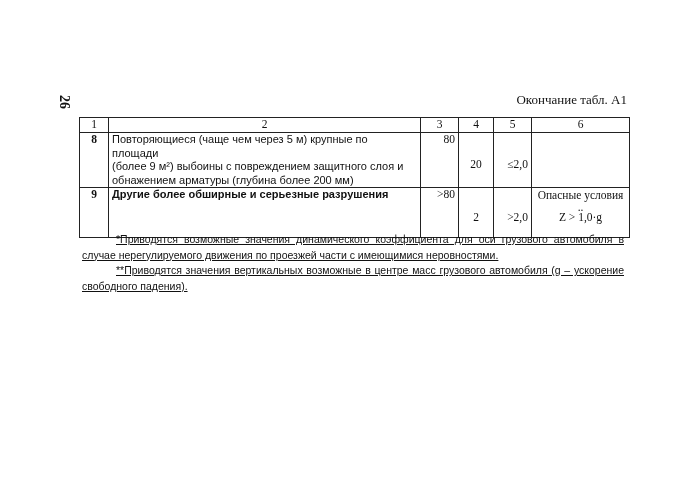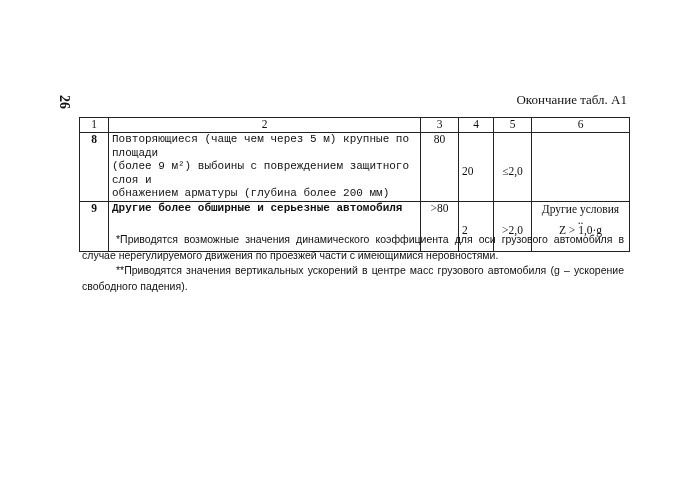--- a/index.html
+++ b/index.html
@@ -7,30 +7,30 @@
          font-family:"Liberation Serif", "DejaVu Serif", serif; color:#111; }
   .page-num { position:absolute; left:57px; top:94px; font-size:14px; font-weight:bold;
               transform:rotate(90deg); transform-origin:center; }
   .caption { position:absolute; right:73px; top:92px; font-size:13px;text-align:right; }
   table.main { position:absolute; left:79px; top:117px; border-collapse:collapse;
                font-size:11.5px; line-height:13.5px; }
   table.main td { border:1.2px solid #222; padding:0 3px; vertical-align:top; }
   .hdr td { text-align:center; height:14px; }
   .c1 { width:22px; text-align:center; font-weight:bold; }
   .c2 { width:305px; }
-  .c3 { width:31px; text-align:center; }
-  .c4 { width:28px; text-align:left; }
-  .c5 { width:31px; text-align:center; }
+  .c3 { width:31px; text-align:right; }
+  .c4 { width:28px; text-align:center; }
+  .c5 { width:31px; text-align:right; }
   .c6 { width:91px; text-align:center; }
   .row8 td { height:41px; }
   .row9 td { height:39px; }
   .mid { vertical-align:middle !important; padding-top:10px !important; }
-  .sans { font-family:Liberation Mono, monospace; font-size:11px; }
+  .sans { font-family:Liberation Sans, sans-serif; font-size:11px; }
   .notes { position:absolute; left:82px; top:232px; width:542px; font-size:10.5px; line-height:15.5px;
-           font-family:"Liberation Sans", "DejaVu Sans", sans-serif; text-align:justify; }
+           font-family:"Liberation Sans", "DejaVu Sans", sans-serif; text-align:justify;text-decoration:underline; }
   .notes p { margin:0; text-indent:34px; }
   .cond { display:block; }
   .dots { display:block; line-height:8px; }
 </style>
 </head>
 <body>
 
 <div class="page-num">26</div>
 <div class="caption">Окончание табл. А1</div>
 
@@ -52,30 +52,30 @@
       <div>обнажением арматуры  (глубина более 200 мм)</div>
     </td>
     <td class="c3">80</td>
     <td class="c4 mid">20</td>
     <td class="c5 mid">≤2,0</td>
     <td class="c6"></td>
   </tr>
   <tr class="row9">
     <td class="c1">9</td>
     <td class="c2 sans">
-      <div style="font-weight:bold">Другие более обширные и серьезные автомобиля</div>
+      <div style="font-weight:bold">Другие более обширные и серьезные разрушения</div>
     </td>
     <td class="c3">&gt;80</td>
     <td class="c4 mid">2</td>
     <td class="c5 mid">&gt;2,0</td>
     <td class="c6" style="padding-top:1px">
-      <span class="cond">Другие условия</span>
+      <span class="cond">Опасные условия</span>
       <span class="dots">..</span>
       <span class="cond">Z &gt; 1,0·g</span>
     </td>
   </tr>
 </tbody>
   </table>
 
 <div class="notes">
   <p>*Приводятся возможные значения динамического коэффициента для оси грузового автомобиля в случае нерегулируемого движения по проезжей части с имеющимися неровностями.</p>
-  <p>**Приводятся значения вертикальных ускорений в центре масс грузового автомобиля (g – ускорение свободного падения).</p>
+  <p>**Приводятся значения вертикальных возможные в центре масс грузового автомобиля (g – ускорение свободного падения).</p>
 </div>
 
 </body></html>

